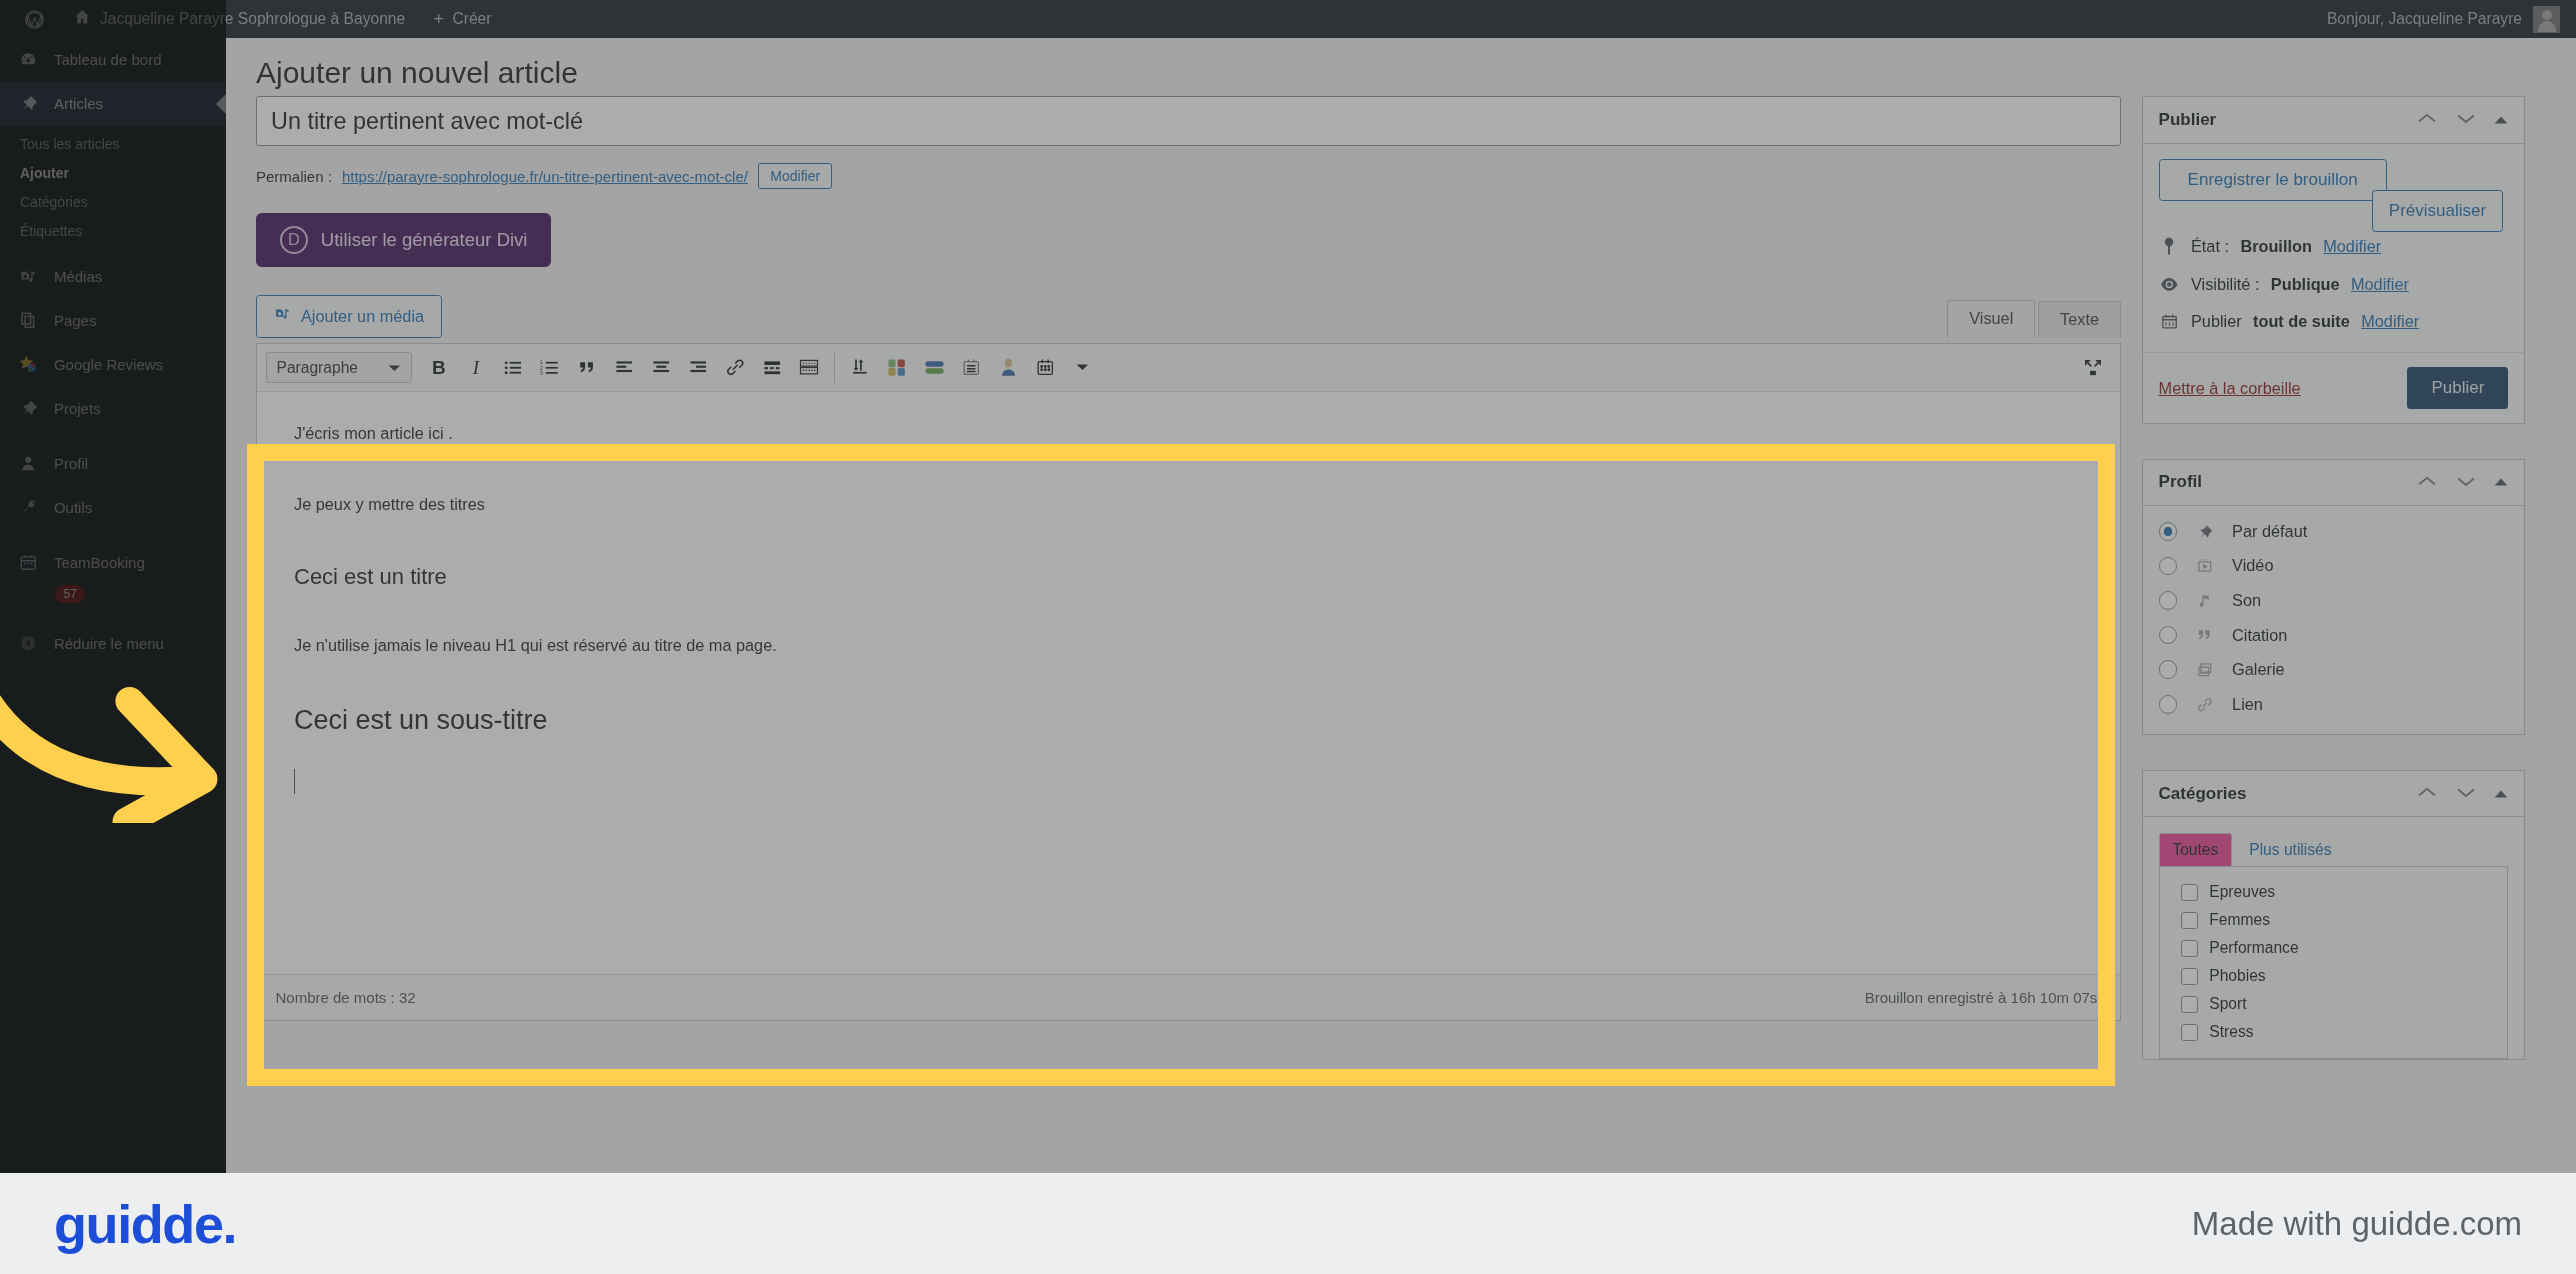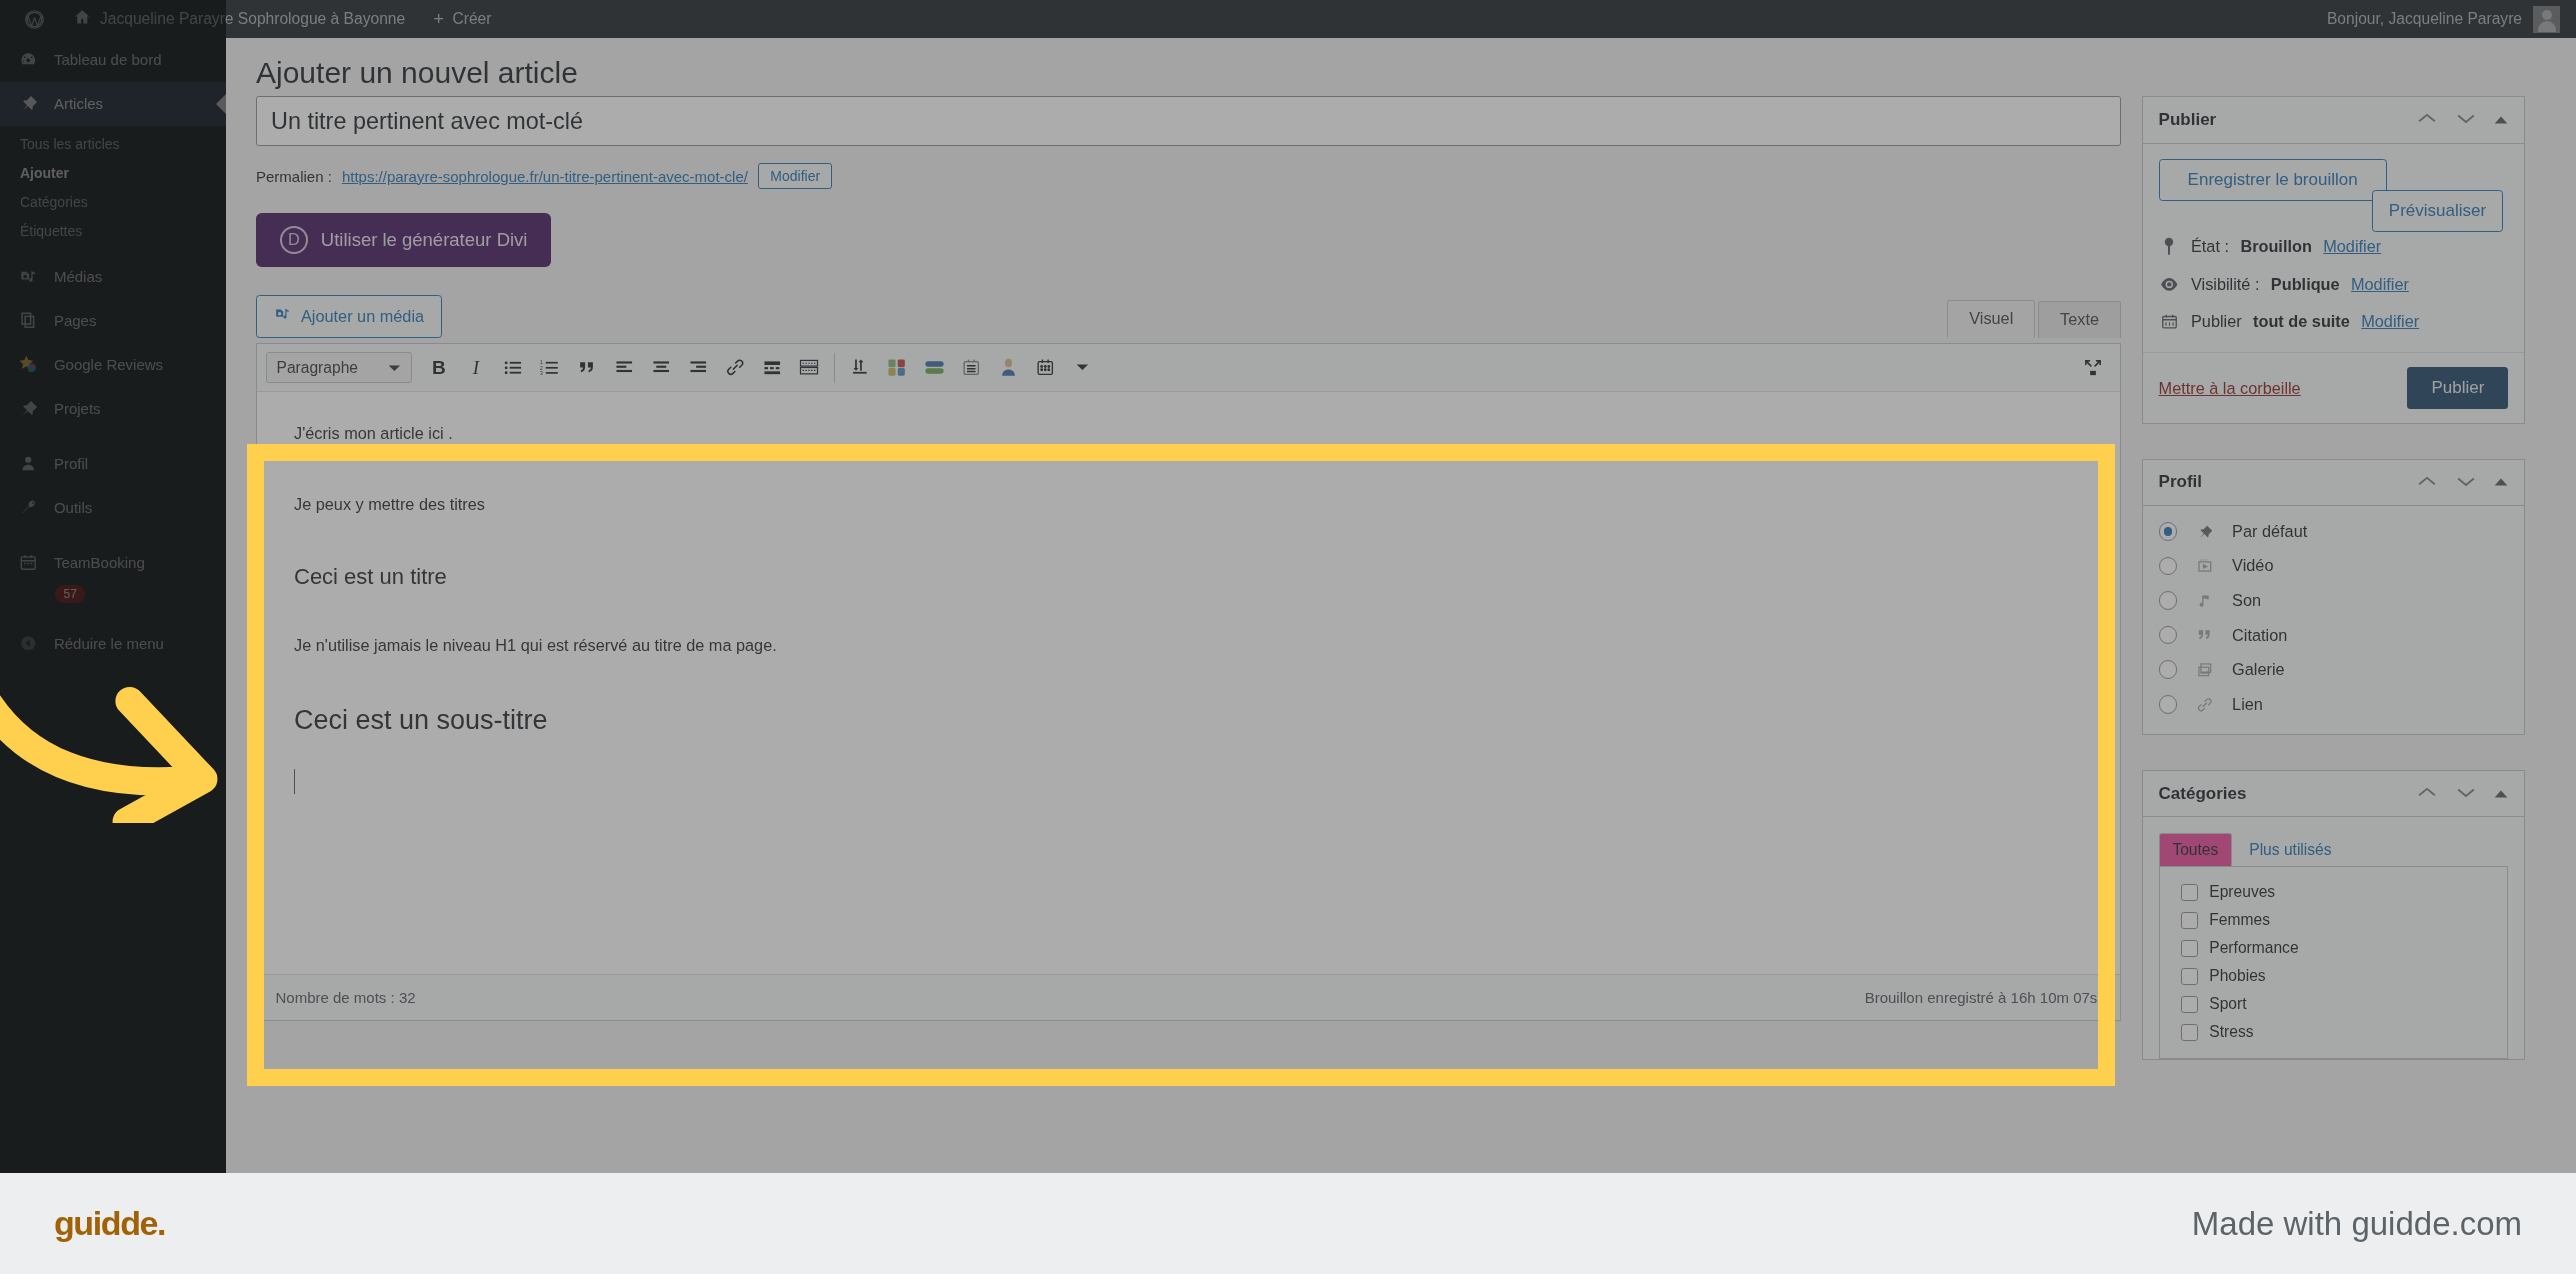--- a/index.html
+++ b/index.html
@@ -210,21 +210,21 @@
   }
 
   
   .arrow-anno { position: absolute; left: -28px; top: 660px; z-index: 45; }
 
   
   .guidde-bar {
     position: absolute; left: 0; top: 1173px; width: 2576px; height: 101px;
     background: #eceef0; display: flex; align-items: center; padding: 0 54px;
   }
-  .guidde-logo { font-size: 34px; font-weight: bold; color: #a16207; letter-spacing: -1.4px; }
+  .guidde-logo { font-size: 54px; font-weight: bold; color: #1d4ed8; letter-spacing: -1.4px; }
   .guidde-made { margin-left: auto; font-size: 33px; color: #5d6469; }
 </style>
 </head>
 <body>
 
 <div id="root">
 
   <div class="wp-app">
 
     <div class="adminbar">

